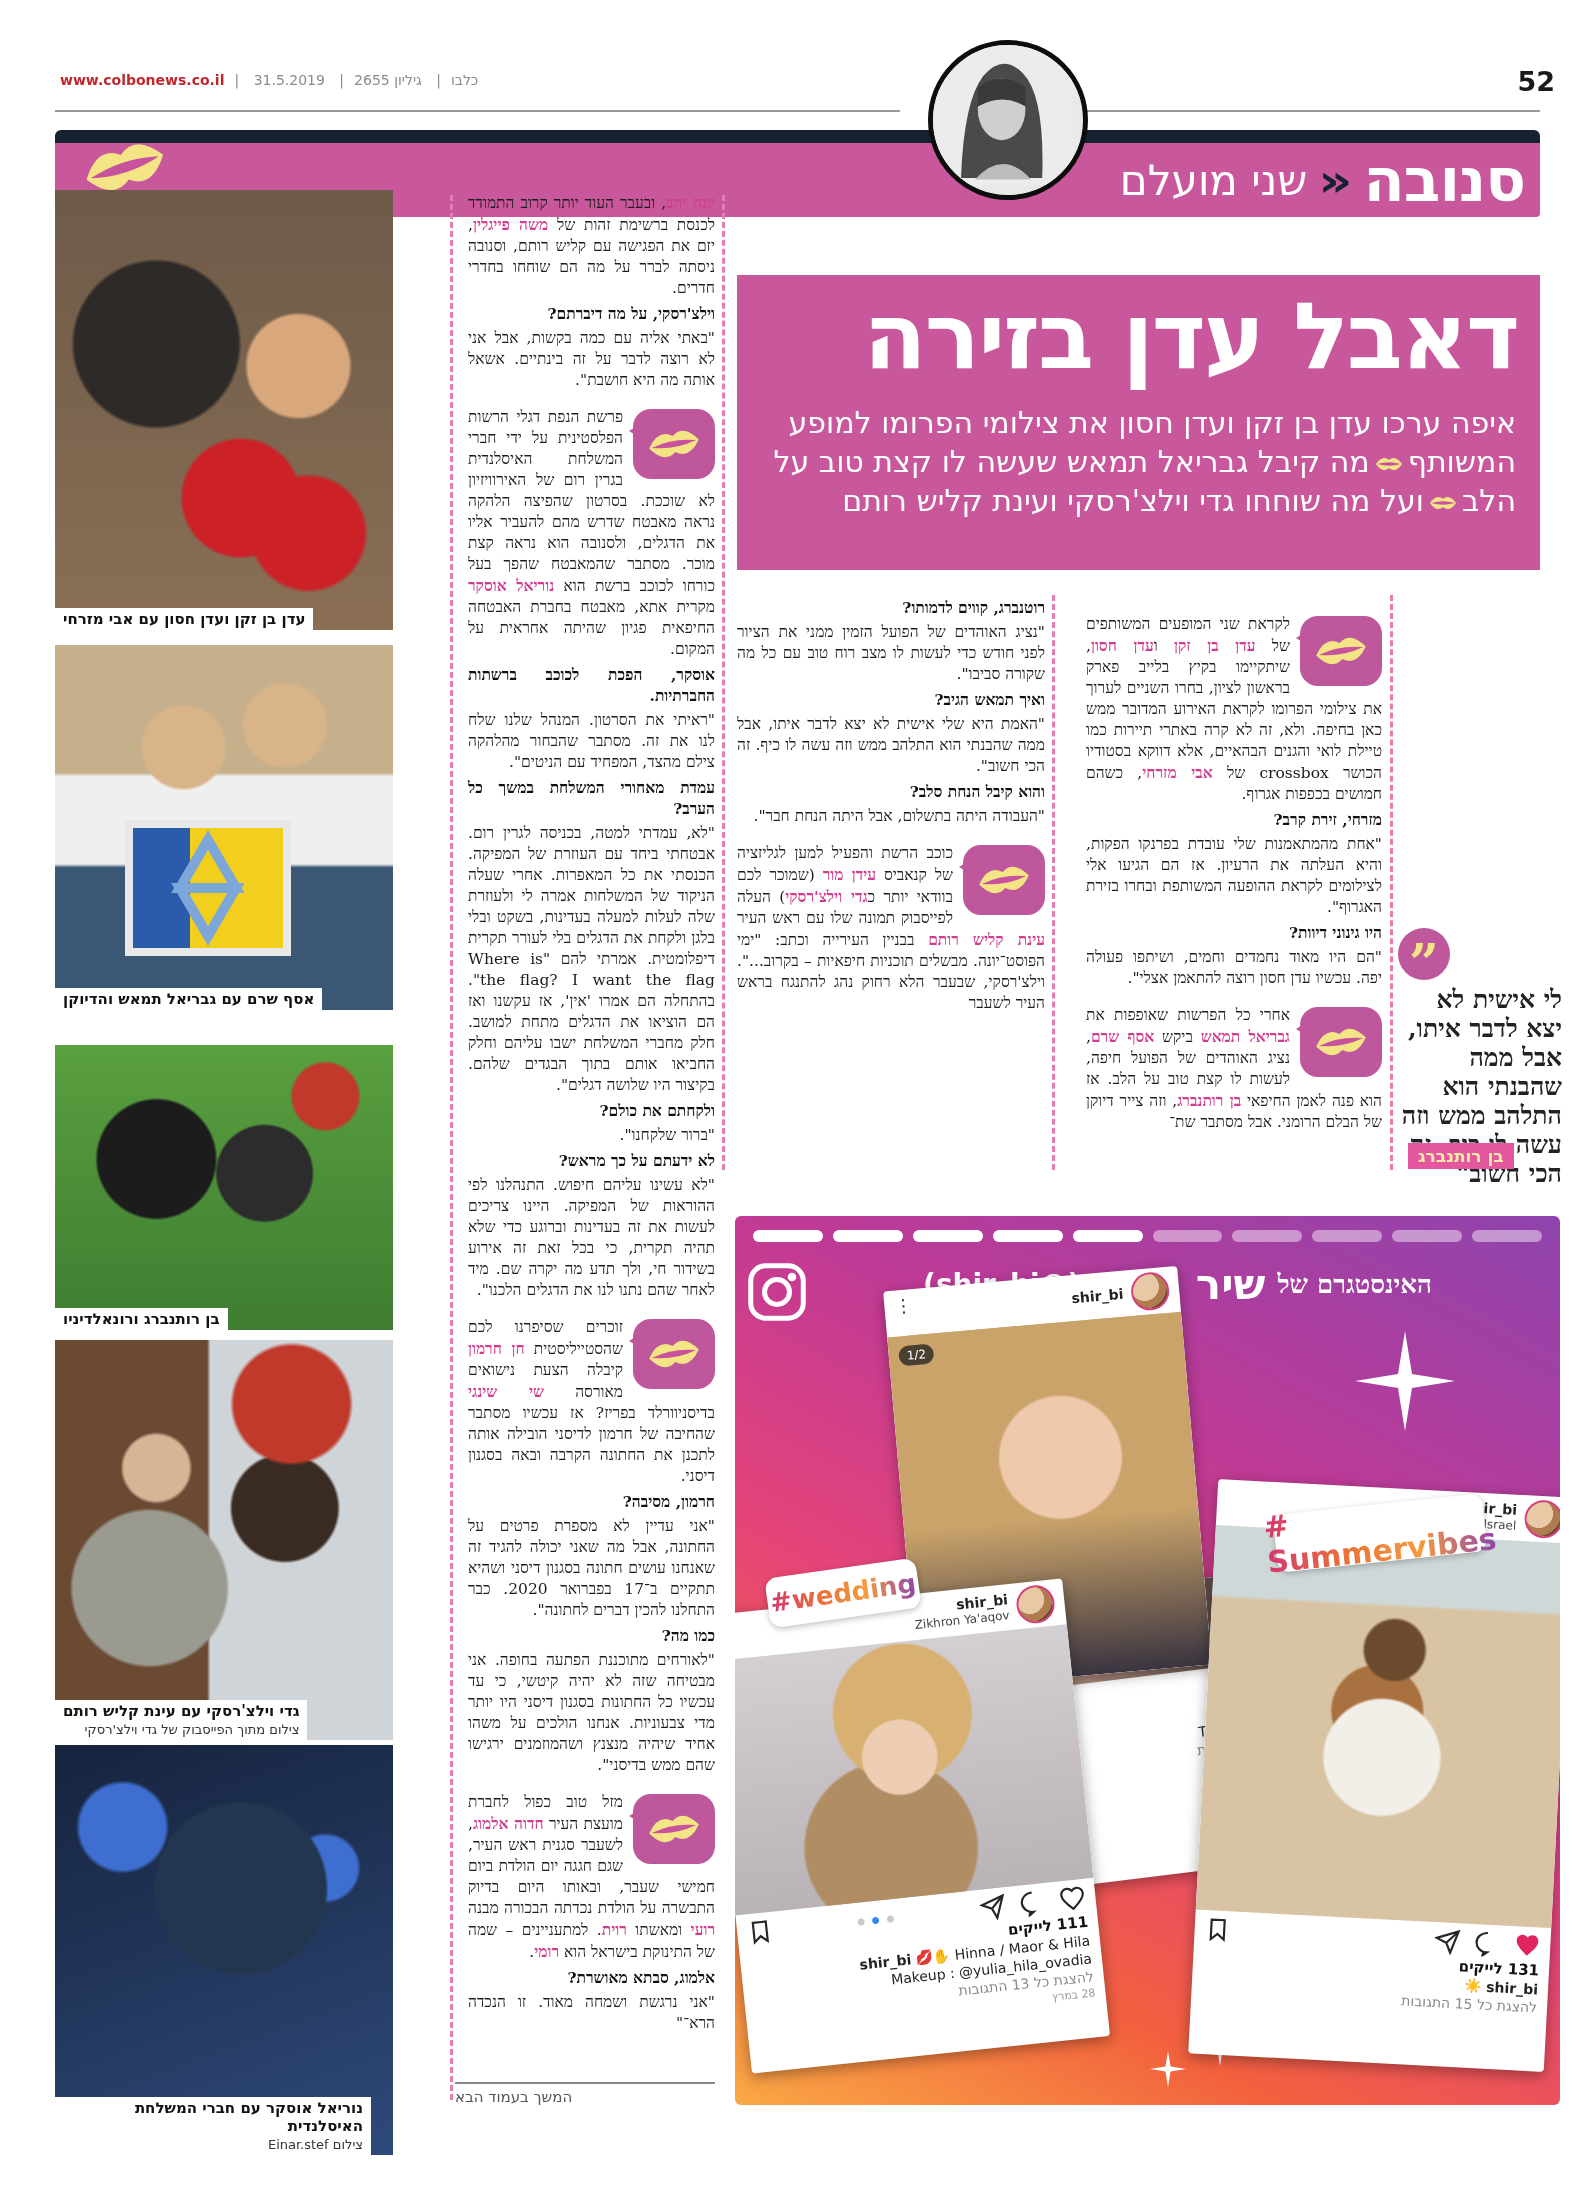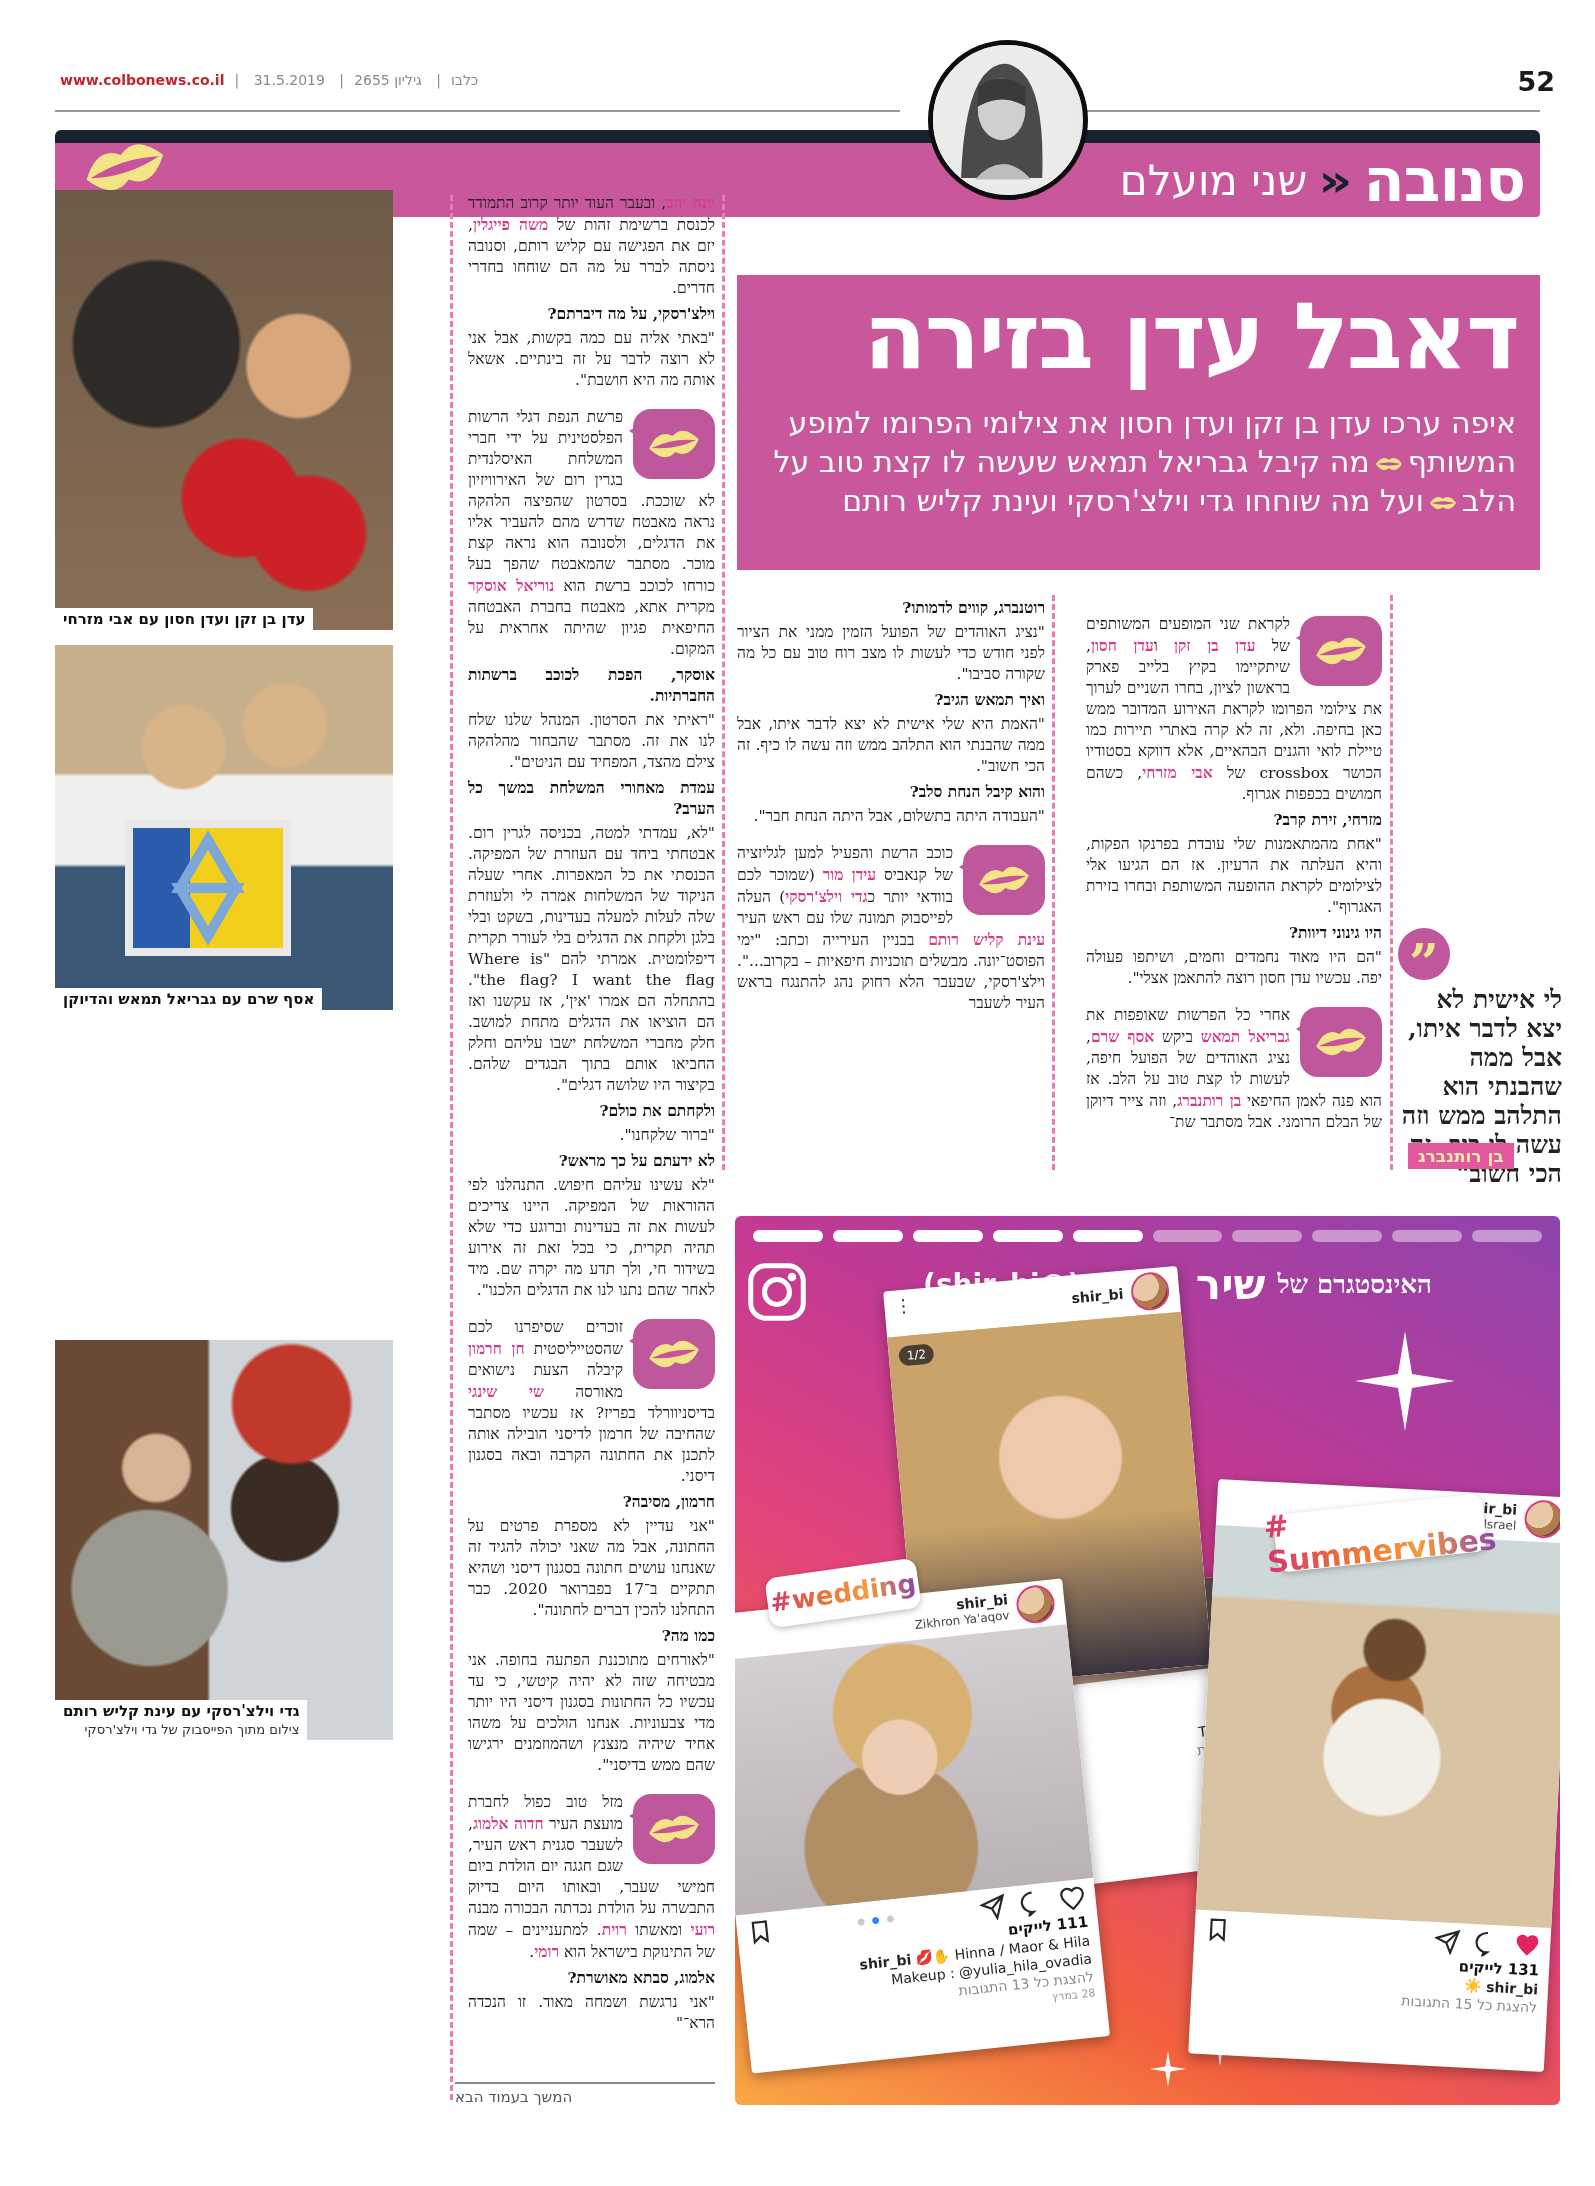--- a/index.html
+++ b/index.html
@@ -165,28 +165,44 @@
        radial-gradient(circle at 68% 22%,#d8b488 0 11%,transparent 12%),
        linear-gradient(180deg,#c6b08c 0 35%,#efefed 36% 60%,#3a5775 61% 100%);">
     <div class="abs" style="left:70px;top:175px;width:150px;height:120px;border:8px solid #e8e8e8;background:
          linear-gradient(90deg,#2b5cab 0 38%,#f2cf1d 38% 100%);">
       <svg viewBox="0 0 60 60" width="100%" height="100%">
           <path d="M30 6 L44 30 L16 30 Z M30 54 L16 30 L44 30 Z" fill="none" stroke="#7da7d9" stroke-width="5"></path>
         </svg>
     </div>
     <div class="caption">אסף שרם עם גבריאל תמאש והדיוקן</div>
   </div>
+  <div class="abs photo" style="top:1045px;height:285px;background:
+       radial-gradient(circle at 80% 18%,#c0392b 0 9%,transparent 10%),
+       radial-gradient(circle at 30% 40%,#1c1c1c 0 20%,transparent 21%),
+       radial-gradient(circle at 62% 45%,#2c2c2c 0 18%,transparent 19%),
+       linear-gradient(180deg,#59a03f,#3f7c31);">
+    <div class="caption">בן רותנברג ורונאלדיניו</div>
+  </div>
   <div class="abs photo" style="top:1340px;height:400px;background:
        radial-gradient(circle at 70% 16%,#c0392b 0 14%,transparent 15%),
        radial-gradient(circle at 68% 42%,#3a2c22 0 16%,transparent 17%),
        radial-gradient(circle at 30% 32%,#d8b497 0 9%,transparent 10%),
        radial-gradient(circle at 28% 62%,#9a9a90 0 22%,transparent 23%),
        linear-gradient(90deg,#6b4a33 0 45%,#cfd4d8 46% 100%);">
     <div class="caption">
       <span>גדי וילצ'רסקי עם עינת קליש רותם</span><br><span class="credit">צילום מתוך הפייסבוק של גדי וילצ'רסקי</span>
+    </div>
+  </div>
+  <div class="abs photo" style="top:1745px;height:410px;background:
+       radial-gradient(circle at 55% 35%,#23364f 0 26%,transparent 27%),
+       radial-gradient(circle at 20% 20%,#3e6fd0 0 10%,transparent 11%),
+       radial-gradient(circle at 80% 30%,#3e6fd0 0 8%,transparent 9%),
+       linear-gradient(160deg,#16233d,#2e4a7a);">
+    <div class="caption">
+      <span>נוריאל אוסקר עם חברי המשלחת האיסלנדית</span><br><span class="credit">צילום Einar.stef</span>
     </div>
   </div>
 
   <div class="abs col" id="col-right" style="left:1086px;top:598px;width:296px;">
       <p class="lead"><span class="lips-bubble">
           <svg viewBox="0 0 64 40">
             <path d="M4 20 Q18 0 32 11 Q46 0 60 20 Q46 40 32 29 Q18 40 4 20 Z" fill="#f3e486"></path>
             <path d="M7 20 Q32 13 57 20 Q32 27 7 20 Z" fill="#c9529c"></path>
           </svg>
         </span><span>לקראת שני המופעים המשותפים של </span><span class="run-name">עדן בן זקן</span><span> ו</span><span class="run-name">עדן חסון</span><span>, שיתקיימו בקיץ בלייב פארק בראשון לציון, בחרו השניים לערוך את צילומי הפרומו לקראת האירוע המדובר ממש כאן בחיפה. ולא, זה לא קרה באתרי תיירות כמו טיילת לואי והגנים הבהאיים, אלא דווקא בסטודיו הכושר crossbox של </span><span class="run-name">אבי מזרחי</span><span>, כשהם חמושים בכפפות אגרוף.</span></p>

